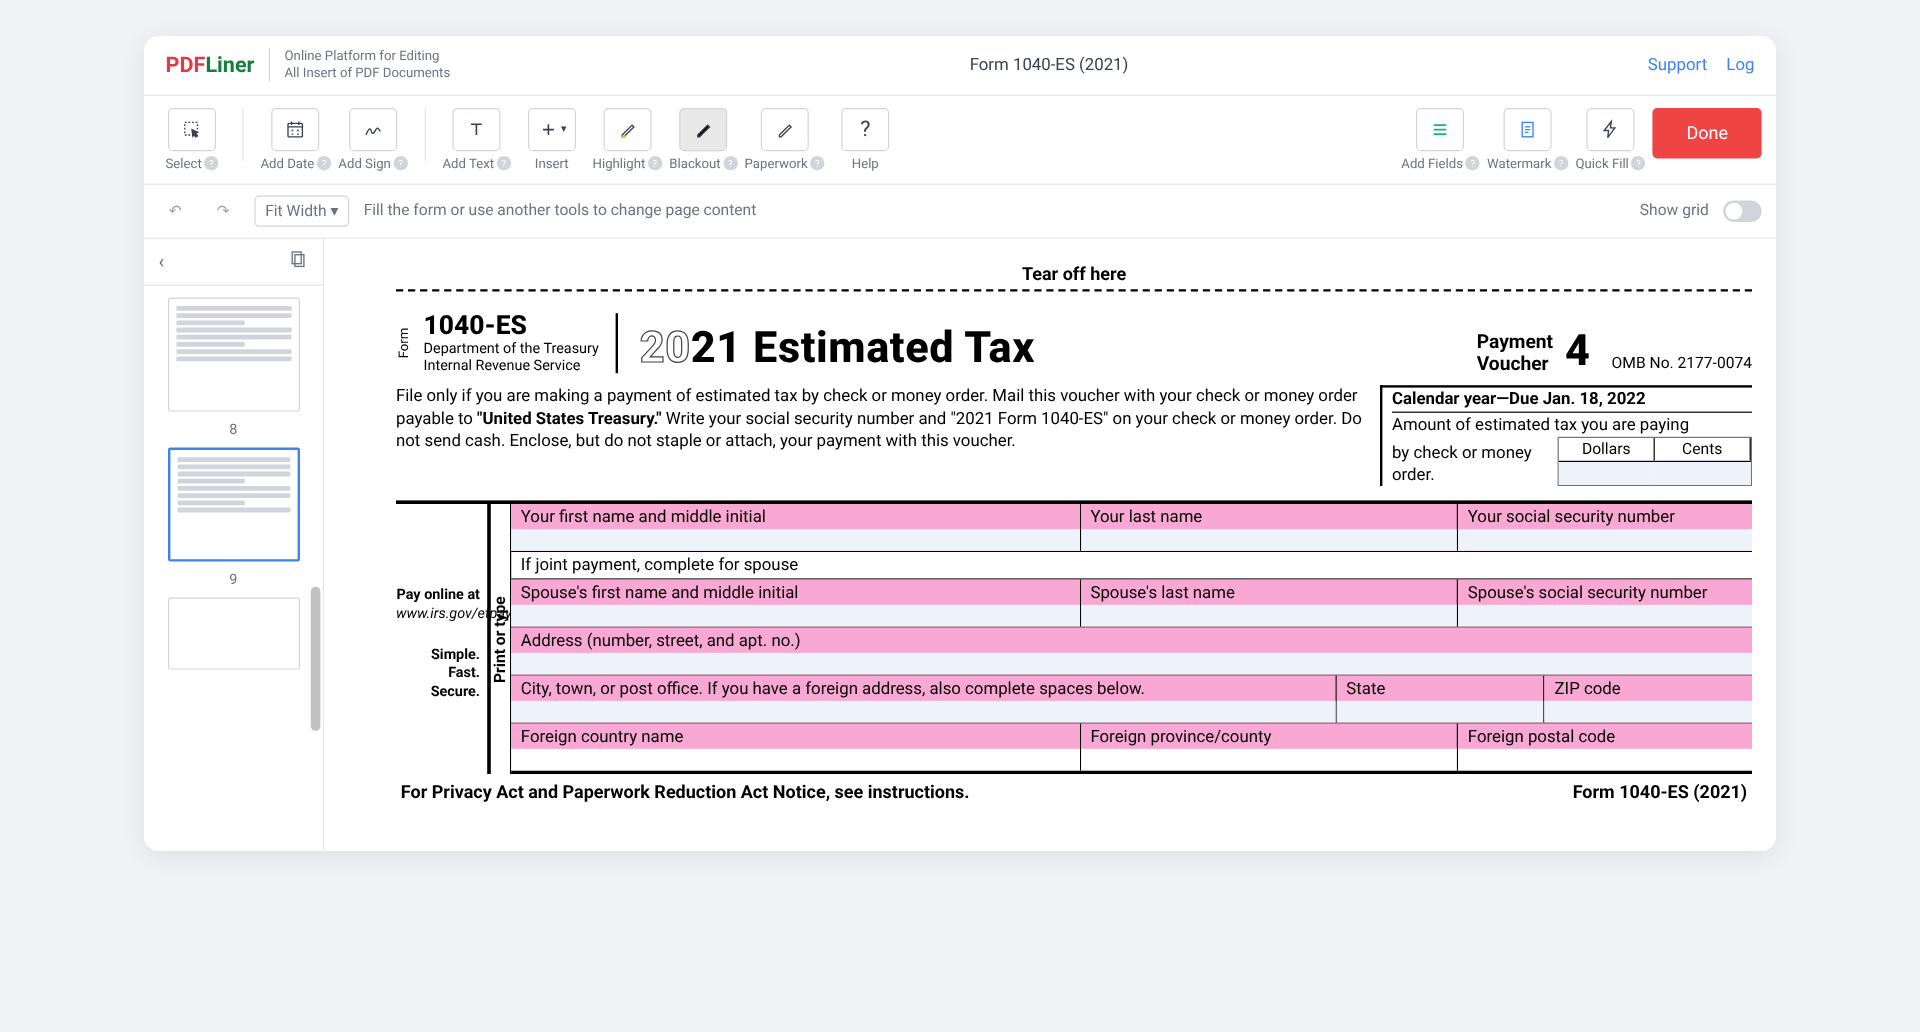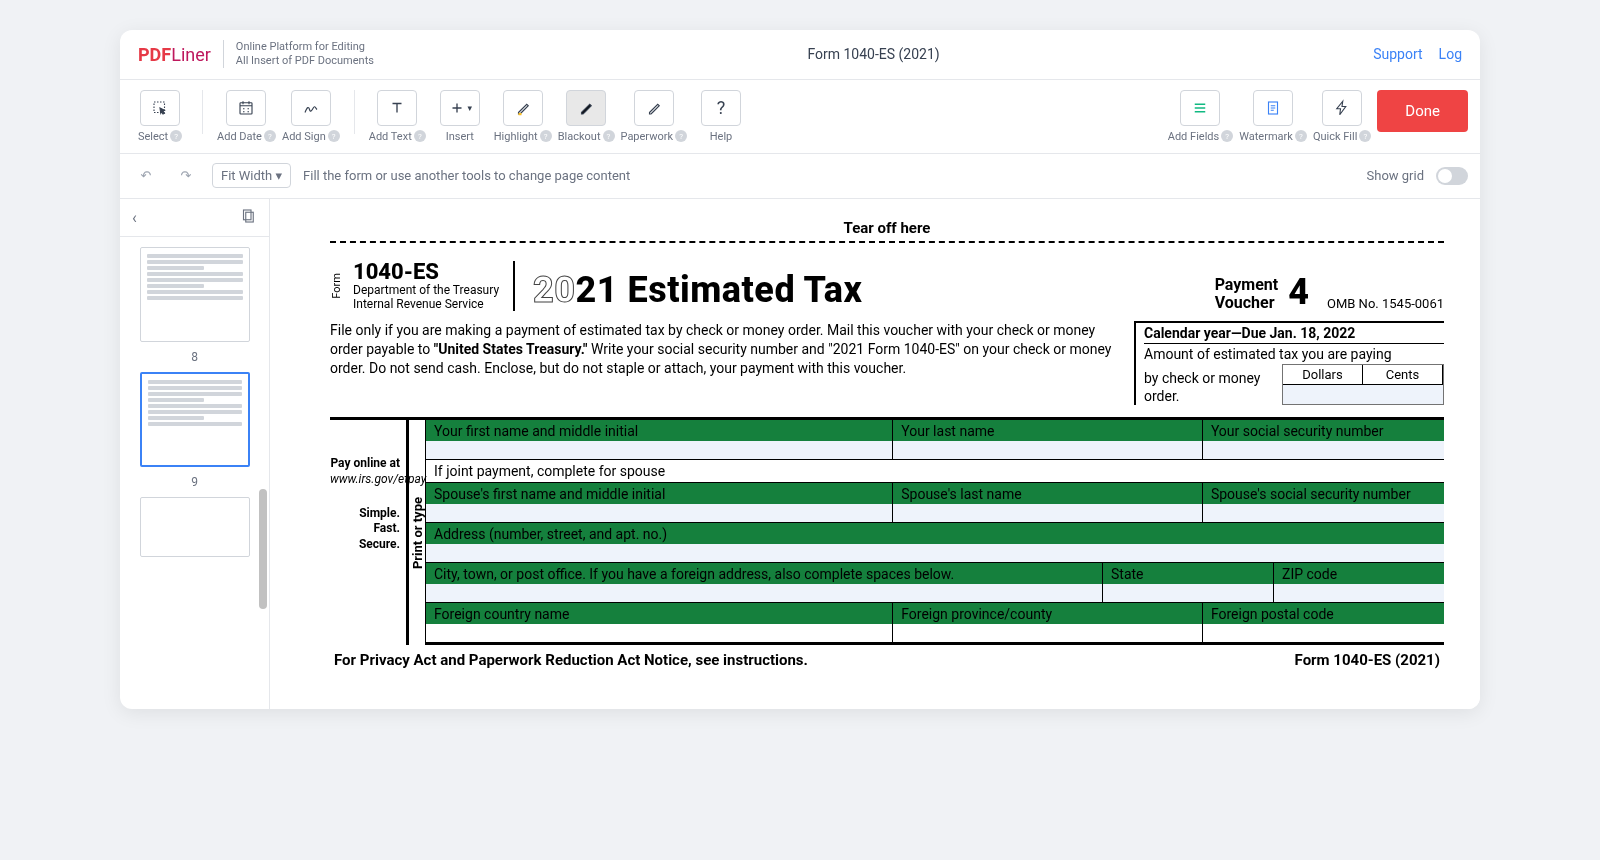--- a/index.html
+++ b/index.html
@@ -1,21 +1,21 @@
 <!DOCTYPE html>
 <html><head>
 <meta charset="utf-8">
 <style>
 *{box-sizing:border-box;margin:0;padding:0;font-family:-apple-system,BlinkMacSystemFont,"Segoe UI",Roboto,Arial,sans-serif}
 body{background:#f0f2f5;display:flex;justify-content:center;align-items:flex-start;min-height:100vh;padding:30px 0}
 .app{width:1360px;background:#fff;border-radius:12px;box-shadow:0 4px 20px rgba(0,0,0,.08);overflow:hidden}
 .header{display:flex;align-items:center;padding:10px 18px;border-bottom:1px solid #e5e7eb}
 .logo-block{display:flex;align-items:center;gap:12px}
 .logo{font-weight:700;font-size:18px;color:#e63946}
-.logo .liner{color:#be185d;font-weight:400}
+.logo .liner{color:#15803d;font-weight:700}
 .logo-div{width:1px;height:28px;background:#d1d5db}
 .tagline{font-size:11px;color:#6b7280;line-height:1.3}
 .doc-title{flex:1;text-align:center;font-size:14px;color:#374151}
 .header-links{display:flex;gap:16px;font-size:14px;color:#3b82f6}
 .toolbar{display:flex;align-items:flex-start;padding:10px 12px;border-bottom:1px solid #e5e7eb;gap:6px}
 .tool{display:flex;flex-direction:column;align-items:center;gap:4px;min-width:56px}
 .tool-btn{width:40px;height:36px;border:1px solid #d1d5db;border-radius:4px;display:flex;align-items:center;justify-content:center;background:#fff;cursor:pointer;font-size:16px;color:#374151}
 .tool-btn.active{background:#e8e8e8}
 .tool-label{font-size:11px;color:#6b7280;white-space:nowrap;display:flex;align-items:center;gap:2px}
 .tool-label .info{width:12px;height:12px;border-radius:50%;background:#d1d5db;font-size:8px;color:#fff;display:inline-flex;align-items:center;justify-content:center}
@@ -35,21 +35,21 @@
 .sb-back{font-size:16px;color:#6b7280;cursor:pointer}
 .sb-pages{font-size:14px;color:#6b7280;cursor:pointer}
 .thumbs{flex:1;overflow:auto;padding:10px;display:flex;flex-direction:column;gap:8px;align-items:center}
 .thumb{width:110px;height:95px;background:#fff;border:1px solid #d1d5db;border-radius:2px;padding:6px;display:flex;flex-direction:column;gap:2px}
 .thumb.active{border:2px solid #3b82f6}
 .thumb .tl{height:4px;background:#d1d5db;border-radius:1px}
 .thumb .tl.short{width:60%}
 .thumb-num{font-size:12px;color:#6b7280;text-align:center}
 .scroll-track{position:absolute;right:2px;top:60px;bottom:10px;width:8px}
 .scroll-thumb{position:absolute;width:8px;height:120px;background:#c1c1c1;border-radius:4px;top:230px}
-.canvas{flex:1;background:#fff;overflow:hidden;position:relative;padding:20px 36px 0 60px}
+.canvas{flex:1;background:#fff;overflow:hidden;position:relative;padding:20px 20px 0 60px}
 .tear{text-align:center;font-weight:700;font-size:15px;margin-bottom:4px}
 .dashed{border-top:2px dashed #000;margin-bottom:18px}
 .form-head{display:flex;align-items:flex-end;gap:18px;margin-bottom:10px}
 .form-left{display:flex;align-items:center;gap:10px;border-right:2px solid #000;padding-right:14px}
 .form-vert{writing-mode:vertical-rl;transform:rotate(180deg);font-size:11px}
 .form-num{font-size:22px;font-weight:800;line-height:1}
 .form-dept{font-size:12px;line-height:1.2}
 .form-title{font-size:36px;font-weight:800;letter-spacing:.5px}
 .form-title .yr-light{-webkit-text-stroke:1px #444;color:transparent;font-weight:800}
 .form-pv{margin-left:auto;display:flex;align-items:flex-start;gap:10px}
@@ -69,21 +69,21 @@
 .dc-fill{height:20px;border-top:1px solid #000;background:#eef3fb}
 .table-wrap{display:flex;margin-top:12px;border-top:3px solid #000}
 .left-note{width:76px;padding:8px 6px 0 0;font-size:12px;text-align:right;line-height:1.3}
 .left-note b{font-weight:700}
 .print-vert{width:20px;display:flex;align-items:center;justify-content:center;border-left:3px solid #000;border-right:1px solid #000}
 .print-vert span{writing-mode:vertical-rl;transform:rotate(180deg);font-weight:700;font-size:13px}
 .tbl{flex:1}
 .trow{display:flex;border-bottom:1px solid #000}
 .tcell{padding:3px 8px;font-size:14px;border-right:1px solid #000}
 .tcell:last-child{border-right:none}
-.tcell.lab{background:#15803d}
+.tcell.lab{background:#f9a8d4}
 .tcell .fill{height:18px;background:#eef3fb;margin:2px -8px -3px -8px}
 .joint-row{font-size:14px;padding:3px 8px;border-bottom:1px solid #000;font-weight:400}
 .footer-row{display:flex;justify-content:space-between;font-size:15px;font-weight:700;margin-top:6px;padding:0 4px}
 svg{width:18px;height:18px}
 </style>
 </head>
 <body>
 
 <div class="app">
 
@@ -305,21 +305,21 @@
             <div class="form-num">1040-ES</div>
             <div class="form-dept">Department of the Treasury</div>
             <div class="form-dept">Internal Revenue Service</div>
           </div>
         </div>
         <div class="form-title"><span class="yr-light">20</span><span>21</span><span> Estimated Tax</span></div>
         <div class="form-pv">
           <div class="pv-label"><span>Payment</span><br><span>Voucher</span></div>
           <div class="pv-num">4</div>
         </div>
-        <div class="omb">OMB No. 1545-0061</div>
+        <div class="omb">OMB No. 2177-0074</div>
       </div>
 
       <div class="form-body">
         <div class="instr"><span>File only if you are making a payment of estimated tax by check or money order. Mail this voucher with your check or money order payable to </span><b>"United States Treasury."</b><span> Write your social security number and "2021 Form 1040-ES" on your check or money order. Do not send cash. Enclose, but do not staple or attach, your payment with this voucher.</span></div>
         <div class="pay-box">
           <div class="cal-due">Calendar year—Due Jan. 18, 2022</div>
           <div class="amt-label">Amount of estimated tax you are paying</div>
           <div class="dc-row">
             <div class="dc-text">by check or money order.</div>
             <div class="dc-table">
@@ -331,21 +331,21 @@
                 <div class="dc-col">Cents</div>
                 <div class="dc-fill"></div>
               </div>
             </div>
           </div>
         </div>
       </div>
 
       <div class="table-wrap">
         <div class="left-note">
-          <div style="margin-top:28px"><b>Pay online at</b></div>
+          <div style="margin-top:60px"><b>Pay online at</b></div>
           <div><i>www.irs.gov/etpay</i></div>
           <div style="margin-top:18px"><b>Simple.</b></div>
           <div><b>Fast.</b></div>
           <div><b>Secure.</b></div>
         </div>
         <div class="print-vert">
             <span>Print or type</span>
           </div>
         <div class="tbl">
           <div class="trow">

